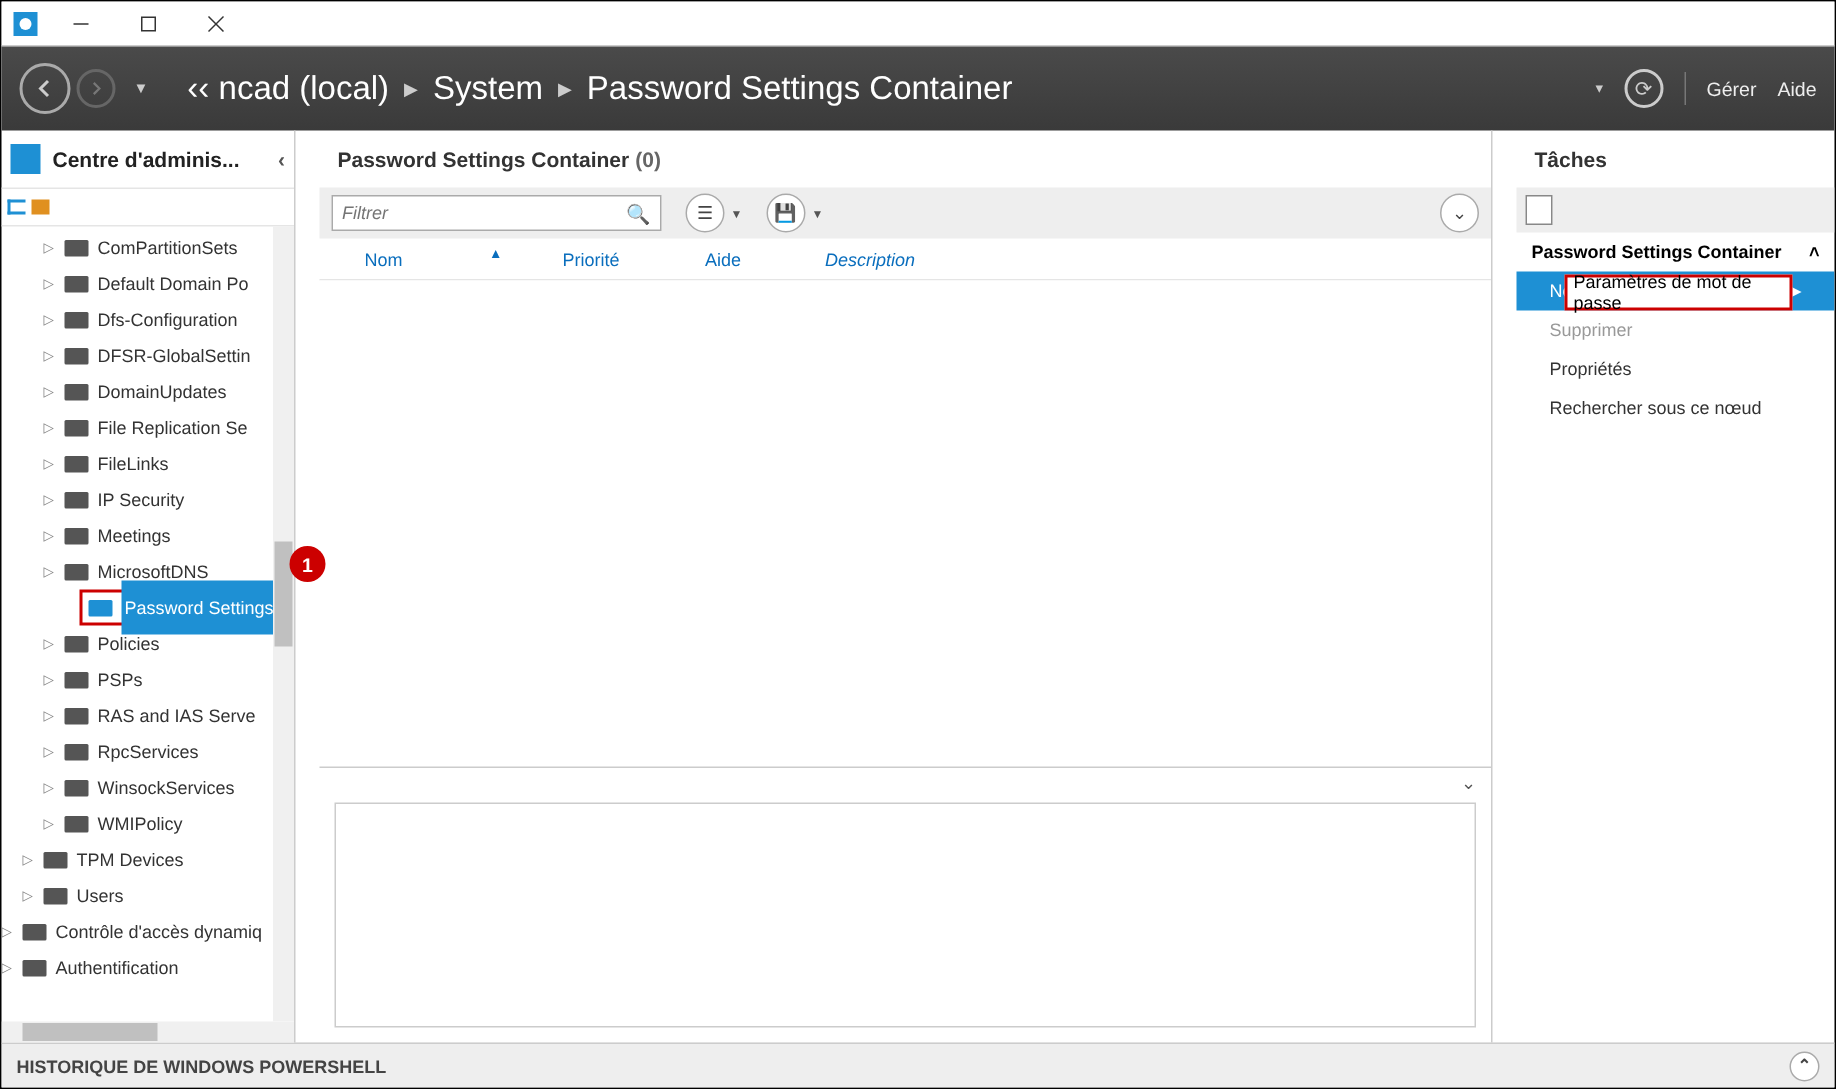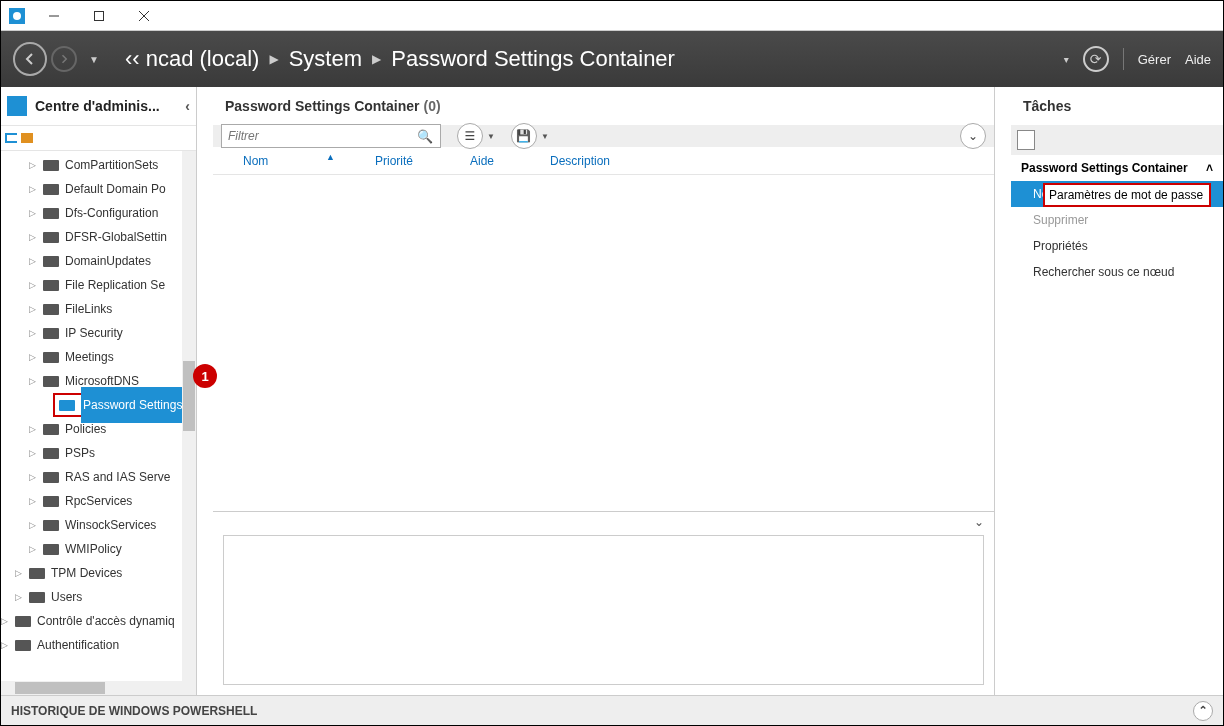--- a/index.html
+++ b/index.html
@@ -47,54 +47,54 @@
 .tree-item.d0 .exp { left: 0px; }
 .tree-scroll { position: absolute; right: 0; top: 0; bottom: 0; width: 14px; background: #f0f0f0; }
 .tree-thumb { position: absolute; right: 1px; top: 210px; width: 12px; height: 70px; background: #c0c0c0; }
 .tree-hscroll { height: 14px; background: #f0f0f0; position: relative; }
 .tree-hthumb { position: absolute; left: 14px; top: 1px; width: 90px; height: 12px; background: #c0c0c0; }
 
 
 .center { flex: 1; display: flex; flex-direction: column; border-right: 1px solid #ccc; }
 .center-header { height: 38px; display: flex; align-items: center; padding: 0 12px; font-size: 14px; font-weight: 600; color: #333; }
 .center-header .count { color: #666; margin-left: 4px; }
-.center-toolbar { height: 22px; background: #eee; display: flex; align-items: center; padding: 0 8px; gap: 16px; }
+.center-toolbar { height: 34px; background: #eee; display: flex; align-items: center; padding: 0 8px; gap: 16px; }
 .filter-box { width: 220px; height: 24px; border: 1px solid #aaa; background: #fff; display: flex; align-items: center; padding: 0 6px; }
 .filter-box input { border: none; outline: none; flex: 1; font-size: 12px; font-style: italic; color: #888; }
 .search-icon { color: #333; font-size: 13px; }
 .tb-btn { width: 26px; height: 26px; border: 1px solid #aaa; border-radius: 50%; display: flex; align-items: center; justify-content: center; font-size: 12px; color: #444; background: #fff; }
 .tb-dd { font-size: 8px; color: #555; margin-left: -12px; }
 .tb-expand { margin-left: auto; }
 .grid-header { height: 28px; display: flex; align-items: center; padding: 0 12px; font-size: 12px; color: #0a6ebd; border-bottom: 1px solid #e5e5e5; }
 .gh-col { }
 .gh-nom { width: 150px; position: relative; padding-left: 18px; }
 .gh-nom .sort { position: absolute; right: 40px; top: -2px; font-size: 9px; color: #0a6ebd; }
 .gh-pri { width: 95px; }
 .gh-type { width: 80px; }
-.gh-desc { flex: 1; }
+.gh-desc { flex: 1; font-style: italic; }
 .grid-body { flex: 1; background: #fff; }
 .details-toggle { height: 20px; border-top: 1px solid #ccc; display: flex; align-items: center; justify-content: flex-end; padding: 0 10px; color: #555; font-size: 12px; }
 .details-pane { height: 150px; margin: 4px 10px 10px; border: 1px solid #ccc; background: #fff; }
 
 
 .rightpane { width: 212px; display: flex; flex-direction: column; position: relative; }
 .rp-header { height: 38px; display: flex; align-items: center; padding: 0 12px; font-size: 14px; font-weight: 600; color: #333; }
 .rp-toolbar { height: 30px; background: #eee; display: flex; align-items: center; padding: 0 6px; }
 .rp-clip { width: 18px; height: 20px; border: 1px solid #888; background: #fff; display: inline-block; position: relative; }
 .rp-section { padding: 6px 10px; font-size: 12px; font-weight: 600; display: flex; align-items: center; }
 .rp-section .chev { margin-left: auto; font-size: 12px; font-weight: bold; }
 .rp-item { height: 26px; display: flex; align-items: center; padding: 0 22px; font-size: 12px; color: #333; }
 .rp-item.highlight { background: #1e90d4; color: #fff; position: relative; }
 .rp-item.highlight .sub-arrow { margin-left: auto; font-size: 10px; }
 .rp-item.disabled { color: #999; }
 
 
 .callout { position: absolute; width: 24px; height: 24px; background: #c00; border-radius: 50%; color: #fff; font-size: 13px; font-weight: bold; display: flex; align-items: center; justify-content: center; z-index: 100; }
 .callout-1 { left: 192px; top: 277px; }
-.flyout { position: absolute; left: 1042px; top: 182px; width: 168px; height: 24px; border: 2px solid #c00; background: #fff; font-size: 12px; padding: 2px 4px; z-index: 50; display: flex; align-items: center; }
+.flyout { position: absolute; left: 1042px; top: 182px; width: 152px; height: 24px; border: 2px solid #c00; background: #fff; font-size: 12px; padding: 2px 4px; z-index: 50; display: flex; align-items: center; }
 
 
 .footer { height: 30px; background: #eee; display: flex; align-items: center; padding: 0 10px; border-top: 1px solid #ccc; font-size: 12px; font-weight: 600; color: #444; }
 .footer .exp-btn { margin-left: auto; width: 20px; height: 20px; border: 1px solid #aaa; border-radius: 50%; display: flex; align-items: center; justify-content: center; font-size: 11px; background: #fff; }
 </style>
 </head>
 <body>
 
 <div class="titlebar">
   <span class="app-icon"></span>

